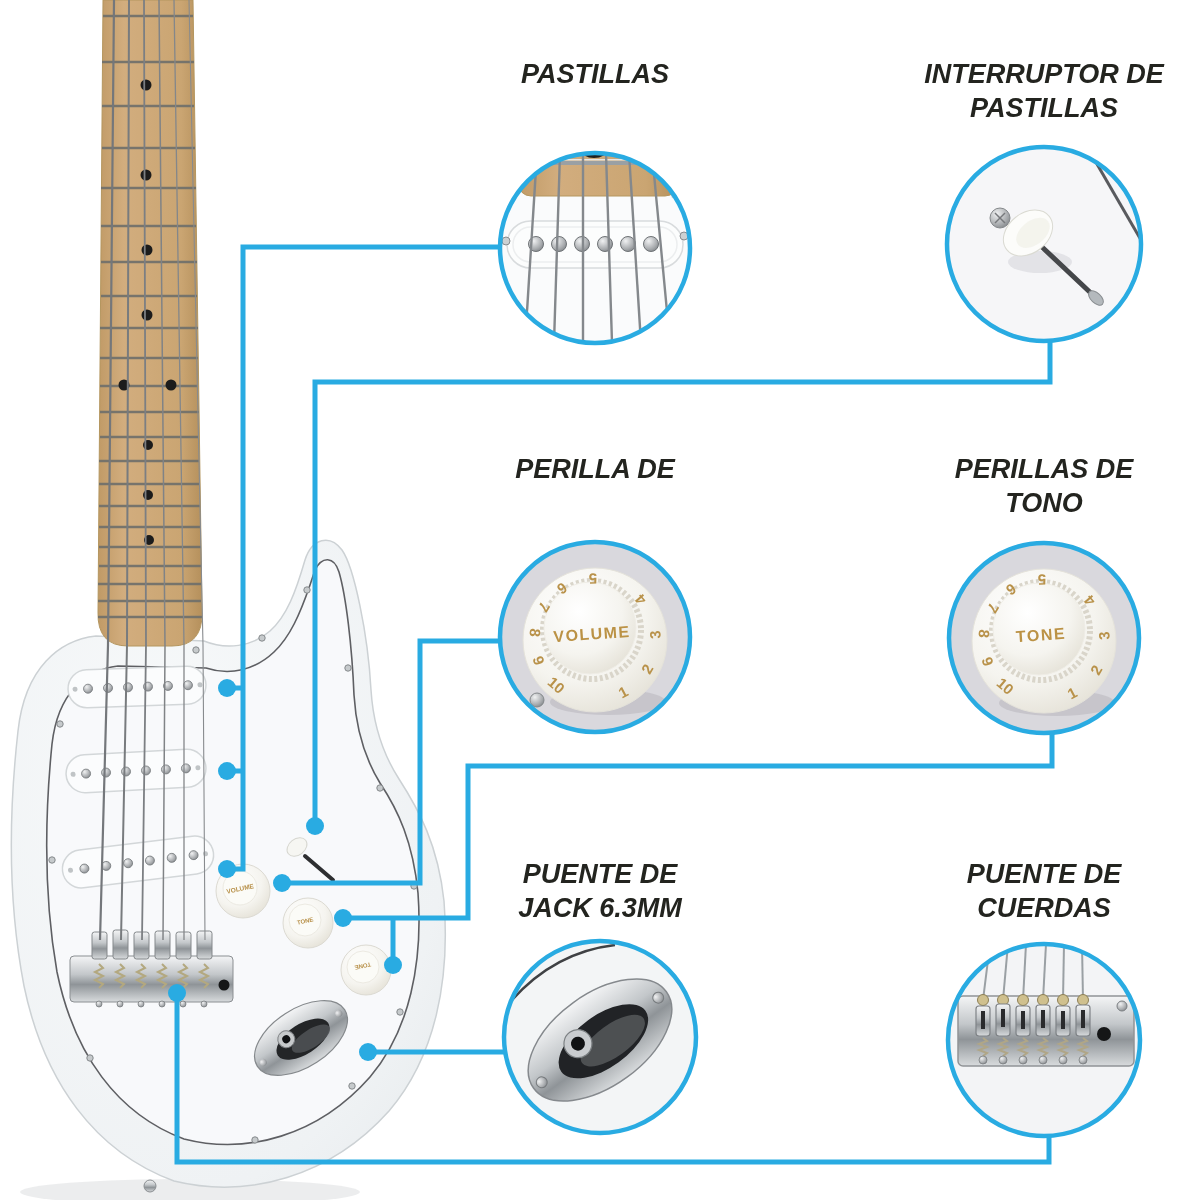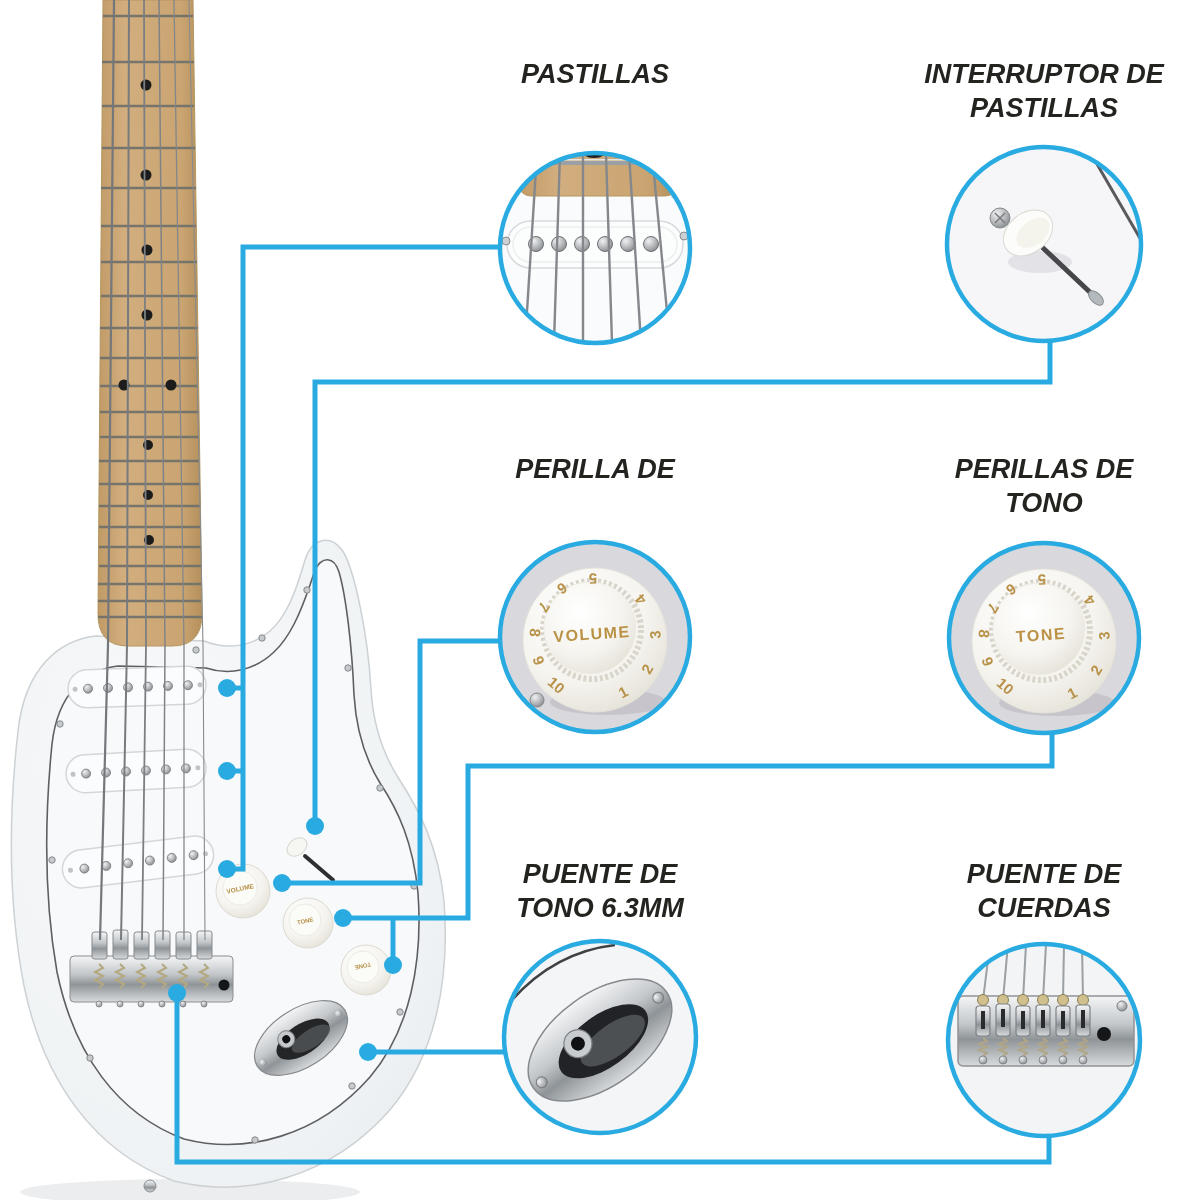--- a/index.html
+++ b/index.html
@@ -450,19 +450,19 @@
   </div>
   <div class="callout-label" style="left:435px;top:452px;">
     <span>PERILLA DE</span>
   </div>
   <div class="callout-label" style="left:884px;top:452px;">
     <span>PERILLAS DE</span>
     <span>TONO</span>
   </div>
   <div class="callout-label" style="left:440px;top:857px;">
     <span>PUENTE DE</span>
-    <span>TONO 6.3MM</span>
+    <span>JACK 6.3MM</span>
   </div>
   <div class="callout-label" style="left:884px;top:857px;">
     <span>PUENTE DE</span>
     <span>CUERDAS</span>
   </div>
 </div>
 
 </body></html>

